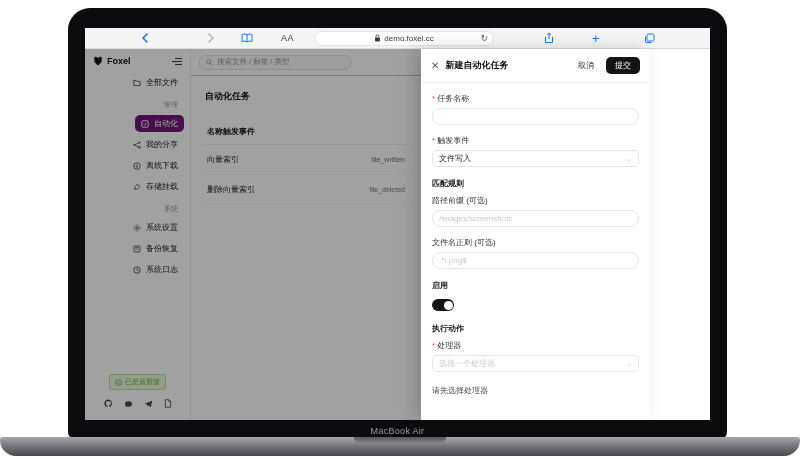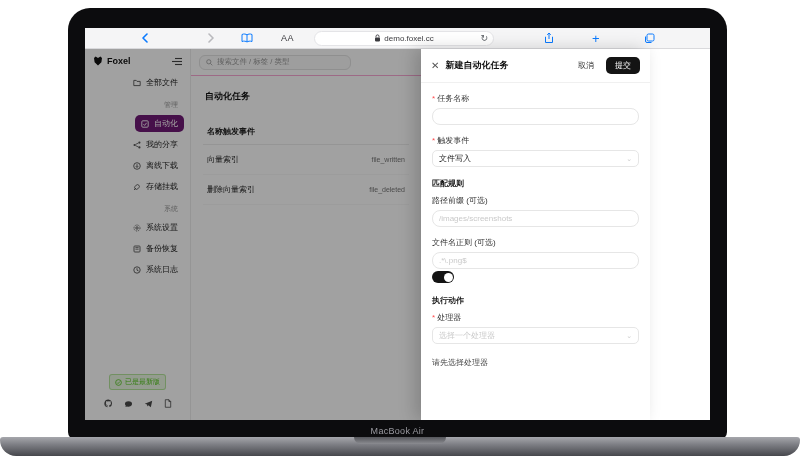--- a/index.html
+++ b/index.html
@@ -330,20 +330,21 @@
           </div>
 
           <div class="sect">匹配规则</div>
 
           <div class="lbl">路径前缀 (可选)</div>
           <input class="inp" type="text" placeholder="/images/screenshots" style="">
 
           <div class="lbl gap">文件名正则 (可选)</div>
           <input class="inp" type="text" placeholder=".*\.png$" style="">
 
+          <div class="sect">启用</div>
           <div class="toggle">
             <span class="knob"></span>
           </div>
 
           <div class="sect">执行动作</div>
 
           <div class="lbl req">处理器</div>
           <div class="sel">
             <span class="ph">选择一个处理器</span>
             <span class="chev">⌄</span>

